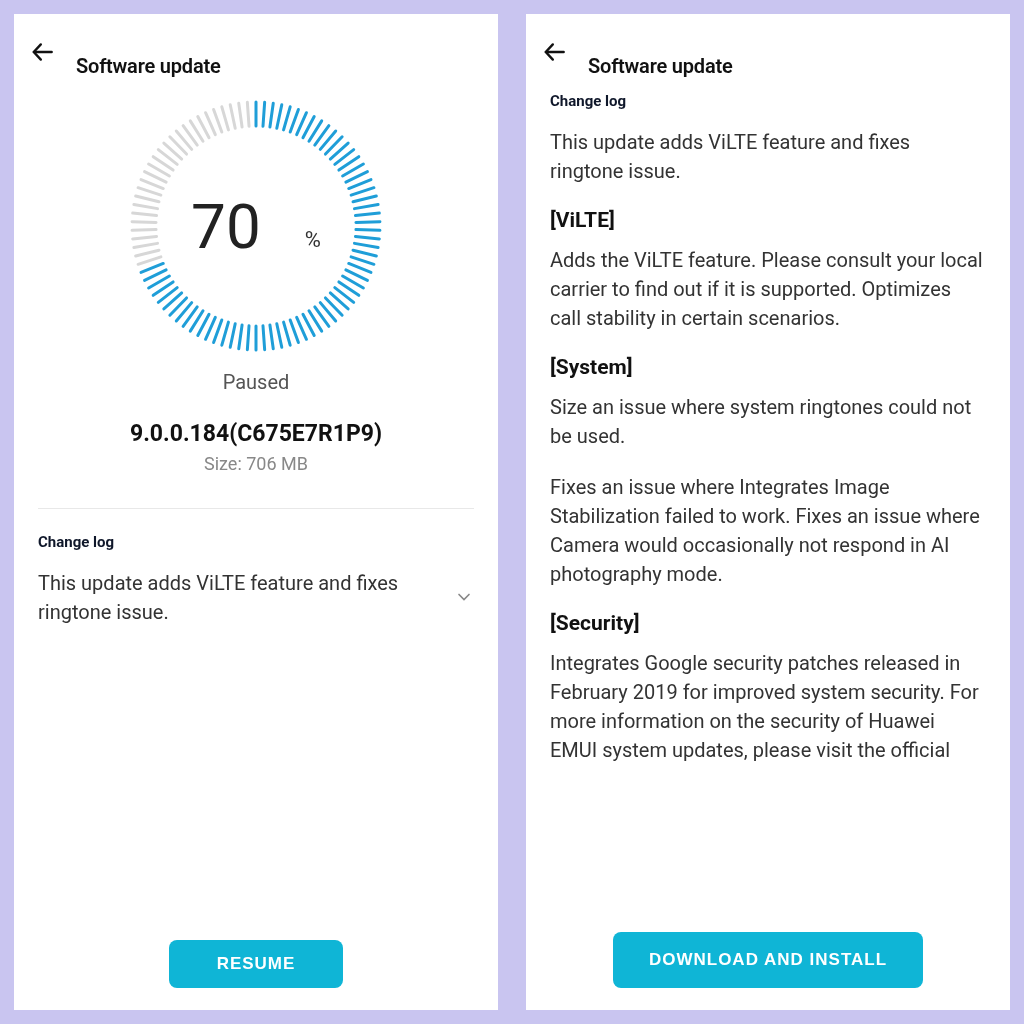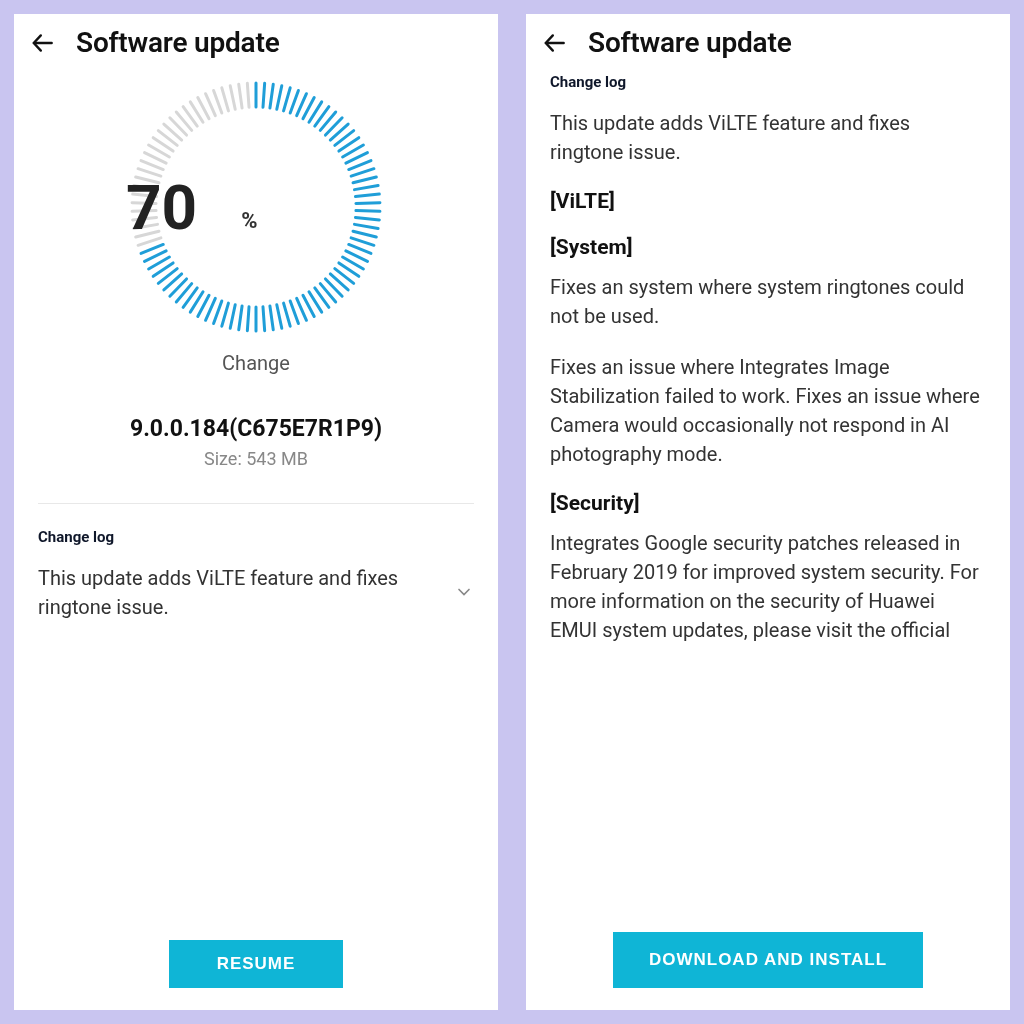--- a/index.html
+++ b/index.html
@@ -24,24 +24,25 @@
   .panel-right { right: 14px; width: 484px; }
 
   .topbar {
     display: flex;
     align-items: center;
     padding: 12px 16px 10px 16px;
     gap: 20px;
   }
   .topbar .back { width: 26px; height: 26px; color: #111; }
   .topbar h1 {
-    font-size: 28px;
+    font-size: 20px;
     font-weight: 600;
     color: #111;
     letter-spacing: -0.2px;
+    margin-top: 28px;
   }
 
   .content {
     flex: 1 1 auto;
     padding: 0 24px;
     overflow: hidden;
   }
   .content.scroll { padding-top: 4px; }
 
   
@@ -49,27 +50,27 @@
     width: 100%;
     display: flex;
     flex-direction: column;
     align-items: center;
     margin-top: 8px;
   }
   .ring       { position: relative; width: 260px; height: 260px; }
   .ring svg   { width: 260px; height: 260px; }
   .ring .pct {
     position: absolute; inset: 0;
-    display: flex; align-items: center; 
-    font-size: 62px; font-weight: 700; color: #222; gap: 40px;
+    display: flex; align-items: center; justify-content: center;
+    font-size: 62px; font-weight: 400; color: #222; gap: 40px;
   }
   .ring .pct .sign { font-size: 22px; margin-top: 26px; margin-left: 4px; color:#333; }
 
   .paused   { font-size: 20px; color: #555; margin-top: 14px; }
-  .version  { font-size: 23px; font-weight: 700; color: #111; margin-top: 40px; }
+  .version  { font-size: 23px; font-weight: 700; color: #111; margin-top: 26px; }
   .size     { font-size: 18px; color: #888; margin-top: 6px; }
   .divider  { border: none; border-top: 1px solid #e8e8e8; margin: 34px 0 24px 0; }
 
   .section-title { font-size: 15px; font-weight: 700; color: #0f172a; margin-bottom: 18px; }
   .summary-row {
     display: flex; align-items: flex-start; justify-content: space-between; gap: 12px;
   }
   .body-text { font-size: 20px; line-height: 1.45; color: #333; }
   .chev { color: #888; flex-shrink: 0; margin-top: 18px; }
 
@@ -79,21 +80,21 @@
 
   .action-bar {
     padding: 16px 0 22px 0;
     display: flex; justify-content: center;
     background: #fff;
   }
   .action-btn {
     background: #0fb5d6;
     color: #fff;
     border: none;
-    border-radius: 0;
+    border-radius: 8px;
     padding: 14px 48px;
     font-size: 17px;
     font-weight: 600;
     letter-spacing: 1px;
     cursor: pointer;
   }
   .action-btn.wide { padding: 18px 36px; }
 </style>
 </head>
 <body>
@@ -202,23 +203,23 @@
             <line x1="102.44" y1="33.87" x2="95.82" y2="10.80" stroke="#d7d7d7" stroke-width="3" stroke-linecap="round"></line>
             <line x1="109.21" y1="32.19" x2="104.22" y2="8.71" stroke="#d7d7d7" stroke-width="3" stroke-linecap="round"></line>
             <line x1="116.08" y1="30.97" x2="112.74" y2="7.21" stroke="#d7d7d7" stroke-width="3" stroke-linecap="round"></line>
             <line x1="123.02" y1="30.24" x2="121.35" y2="6.30" stroke="#d7d7d7" stroke-width="3" stroke-linecap="round"></line>
           </svg>
         <div class="pct">
           <span>70</span>
             <span class="sign">%</span>
         </div>
       </div>
-      <div class="paused">Change</div>
+      <div class="paused">Paused</div>
       <div class="version">9.0.0.184(C675E7R1P9)</div>
-      <div class="size">Size: 543 MB</div>
+      <div class="size">Size: 706 MB</div>
     </div>
 
     <hr class="divider">
 
     <div class="section-title">Change log</div>
     <div class="summary-row">
       <div class="body-text">This update adds ViLTE feature and fixes ringtone issue.</div>
       <span class="chev">
         <svg width="20" height="20" viewBox="0 0 24 24" fill="none" stroke="currentColor" stroke-width="2" stroke-linecap="round">
             <polyline points="6 9 12 15 18 9"></polyline>
@@ -242,24 +243,26 @@
     </span>
     <h1>Software update</h1>
   </div>
 
   <div class="content scroll">
     <div class="section-title">Change log</div>
     <p class="body-text">This update adds ViLTE feature and fixes ringtone issue.</p>
 
     <div class="block">
       <h3>[ViLTE]</h3>
+      <p class="body-text">Adds the ViLTE feature. Please consult your local carrier to find out if it is supported.
+Optimizes call stability in certain scenarios.</p>
     </div>
     <div class="block">
       <h3>[System]</h3>
-      <p class="body-text">Fixes an system where system ringtones could not be used.</p>
+      <p class="body-text">Size an issue where system ringtones could not be used.</p>
     </div>
     <div class="block">
       <p class="body-text">Fixes an issue where Integrates Image Stabilization failed to work.
 Fixes an issue where Camera would occasionally not respond in AI photography mode.</p>
     </div>
     <div class="block">
       <h3>[Security]</h3>
       <p class="body-text">Integrates Google security patches released in February 2019 for improved system security.
 For more information on the security of Huawei EMUI system updates, please visit the official</p>
     </div>

